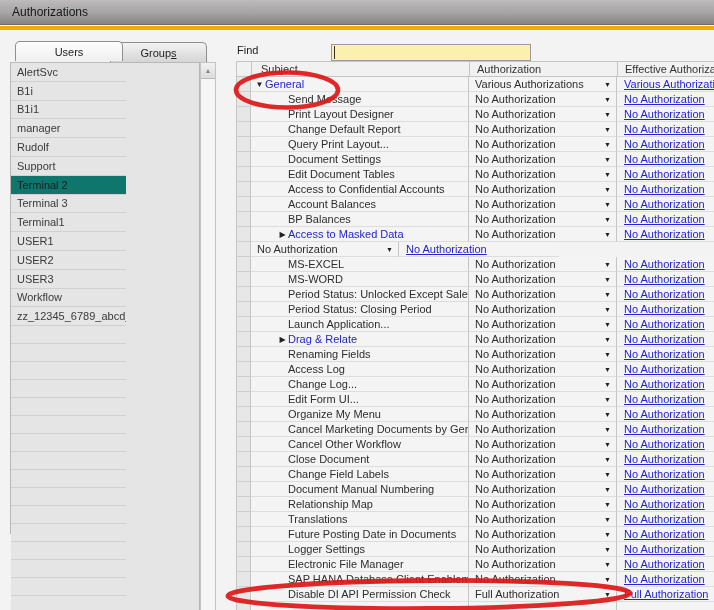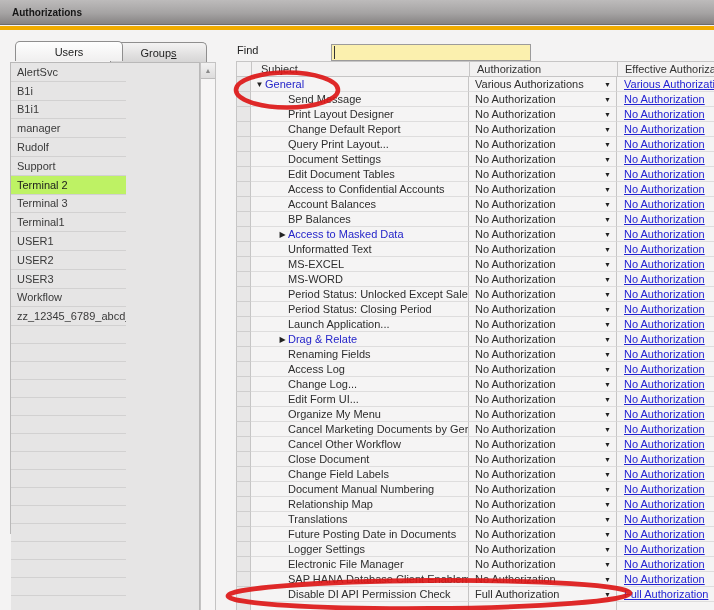--- a/index.html
+++ b/index.html
@@ -10,21 +10,21 @@
     font-family:"Liberation Sans", sans-serif;
     font-size:11px; color:#2e2e2e;
   }
   
   .titlebar {
     position:absolute; left:0; top:0; width:714px; height:25px;
     background:linear-gradient(#bdbbbb, #a5a3a3 55%, #868383);
     border-bottom:1px solid #6e6c6c;
     display:flex; align-items:center; padding-left:12px;
   }
-  .titlebar .ttl { font-size:10px; font-weight:700; color:#161616; }
+  .titlebar .ttl { font-size:12px; font-weight:400; color:#161616; }
   .goldbar { position:absolute; left:0; top:26px; width:714px; height:4px; background:#f0ab00; }
 
   
   .tab {
     position:absolute; height:20px; display:flex; align-items:center; justify-content:center;
     border:1px solid #8f8e8e; border-bottom:none;
     border-radius:5px 5px 0 0; color:#222; cursor:default;
   }
   .tab.active { left:15px; top:41px; width:108px; background:linear-gradient(#fefefe,#f0efef); z-index:2; }
   .tab.inactive { left:110px; top:42px; width:97px; background:linear-gradient(#f4f3f3,#d6d5d5); }
@@ -32,21 +32,21 @@
 
   
   .user-col {
     position:absolute; left:10px; top:62px; width:116px; height:472px;
     border-left:1px solid #b9b8b8; border-top:1px solid #b9b8b8; background:#e6e5e5;
   }
   .user-row {
     height:18.8px; background:#e6e5e5; border-bottom:1px solid #d2d1d1;
     display:flex; align-items:center; padding-left:6px; color:#3a3a3a; white-space:nowrap; overflow:hidden;
   }
-  .user-row.selected { background:#bef264; color:#1c1c1c; }
+  .user-row.selected { background:#0f766e; color:#1c1c1c; }
   .user-row.filler { height:18px; }
   .user-col2 {
     position:absolute; left:126px; top:62px; width:74px; height:548px;
     background:#e6e5e5; border-top:1px solid #b9b8b8; border-right:1px solid #b9b8b8;
   }
   .vscroll {
     position:absolute; left:200px; top:62px; width:16px; height:548px;
     background:#f6f5f5; border:1px solid #c4c3c3; border-bottom:none;
   }
   .vscroll .btn-up {
@@ -321,25 +321,20 @@
         <div class="cell c-auth">
           <span>No Authorization</span>
           <span class="dd-arrow">▼</span>
         </div>
         <div class="cell c-eff">
           <span class="eff-link">No Authorization</span>
         </div>
       </div>
       <div class="trow">
         <div class="cell c-sel"></div>
-        <div class="cell c-subj">
-          <span class="ind1" style="display: flex; align-items: center;">
-            <span class="subj-txt">Unformatted Text</span>
-          </span>
-        </div>
         <div class="cell c-auth">
           <span>No Authorization</span>
           <span class="dd-arrow">▼</span>
         </div>
         <div class="cell c-eff">
           <span class="eff-link">No Authorization</span>
         </div>
       </div>
       <div class="trow">
         <div class="cell c-sel"></div>

